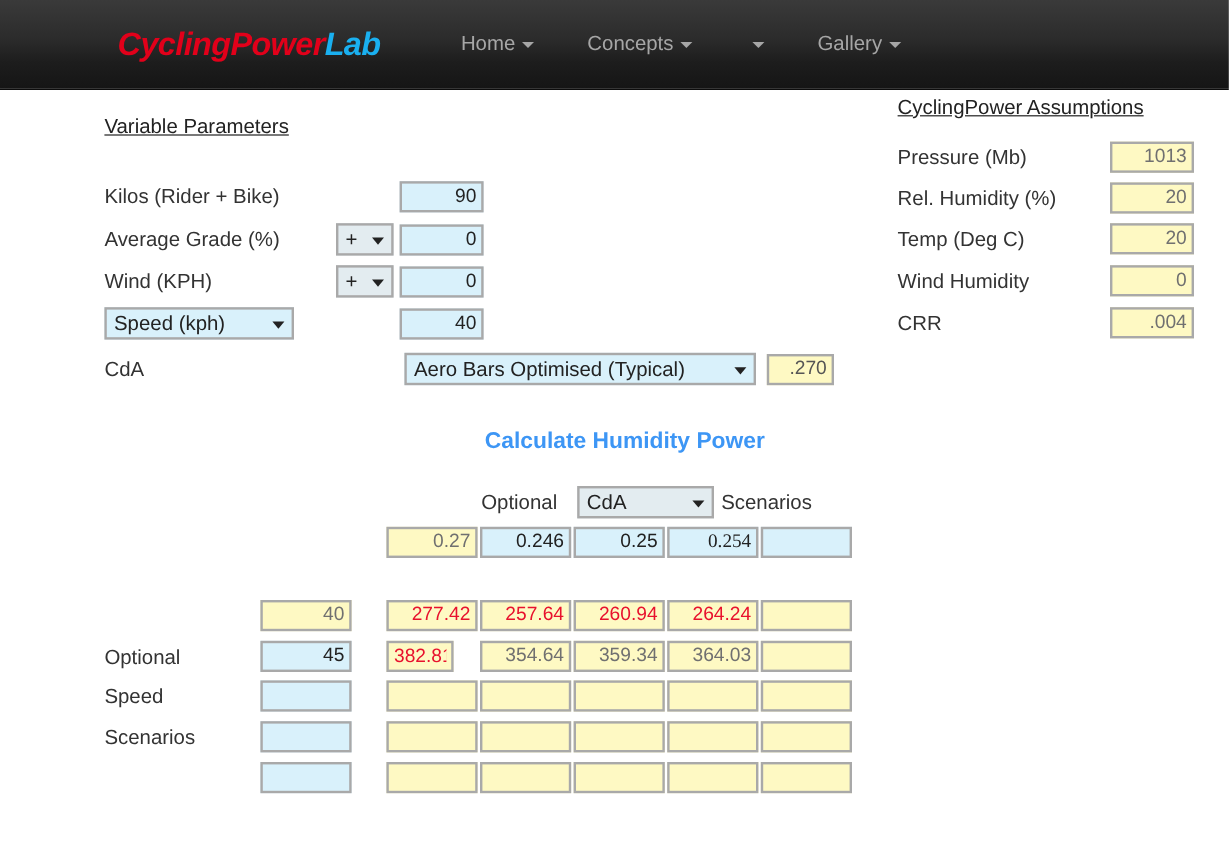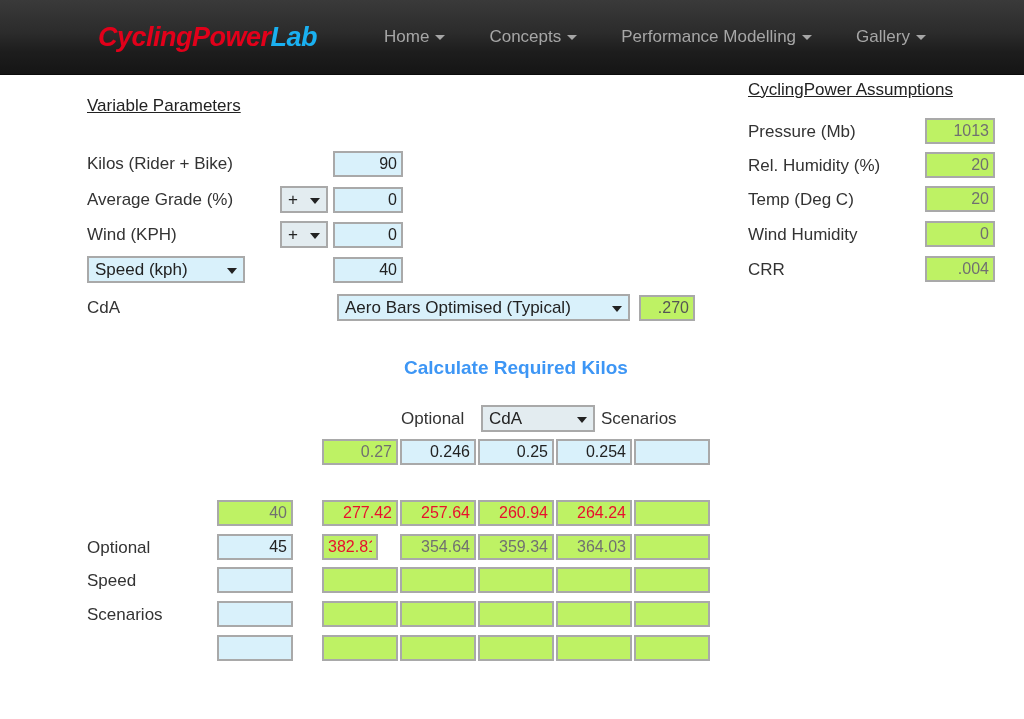--- a/index.html
+++ b/index.html
@@ -27,21 +27,21 @@
     text-decoration:none;display:flex;align-items:center;
   }
   .caret{
     display:inline-block;margin-left:6px;width:0;height:0;
     border-left:5px solid transparent;border-right:5px solid transparent;
     border-top:5px solid #a6a6a6;
   }
   
   .fld{
     position:absolute;box-sizing:border-box;height:26px;
-    border:2px solid #a9a9a9;background:#bef264;
+    border:2px solid #a9a9a9;background:#fef9c3;
     font-family:"Liberation Sans",sans-serif;font-size:16px;color:#555;
     text-align:right;padding:0 4px;line-height:22px;
   }
   .fld.blue{background:#d9f1fb;color:#222;}
   .fld.red{color:#e8112d;}
   .fld.grey{color:#707070;}
   .lbl{
     position:absolute;font-size:17px;color:#333;white-space:nowrap;line-height:26px;
   }
   .hdr{
@@ -76,21 +76,20 @@
   <div class="nav-links">
     <a class="nav-item" href="#">
       <span>Home</span>
       <span class="caret"></span>
     </a>
     <a class="nav-item" href="#">
       <span>Concepts</span>
       <span class="caret"></span>
     </a>
     <a class="nav-item" href="#">
-      <span>Performance Modelling</span>
       <span class="caret"></span>
     </a>
     <a class="nav-item" href="#">
       <span>Gallery</span>
       <span class="caret"></span>
     </a>
   </div>
 </div>
 
 <div class="hdr" style="left:87px;top:96px;">Variable Parameters</div>
@@ -135,33 +134,33 @@
 
 <div class="lbl" style="left:748px;top:187px;">Temp (Deg C)</div>
 <input class="fld grey" style="left: 925px; top: 186px; width: 70px;" value="20">
 
 <div class="lbl" style="left:748px;top:222px;">Wind Humidity</div>
 <input class="fld grey" style="left: 925px; top: 221px; width: 70px;" value="0">
 
 <div class="lbl" style="left:748px;top:257px;">CRR</div>
 <input class="fld grey" style="left: 925px; top: 256px; width: 70px;" value=".004">
 
-<a class="calc" style="left:404px;top:357px;" href="#">Calculate Required Kilos</a>
+<a class="calc" style="left:404px;top:357px;" href="#">Calculate Humidity Power</a>
 
 <div class="lbl" style="left:401px;top:406px;">Optional</div>
 <div class="sel grey" style="left:481px;top:405px;width:114px;">
   <span class="txt">CdA</span>
   <span class="arw"></span>
 </div>
 <div class="lbl" style="left:601px;top:406px;">Scenarios</div>
 
 <input class="fld grey" style="left: 322px; top: 439px; width: 76px;" value="0.27">
 <input class="fld blue" style="left: 400px; top: 439px; width: 76px;" value="0.246">
 <input class="fld blue" style="left: 478px; top: 439px; width: 76px;" value="0.25">
-<input class="fld blue" style="left: 556px; top: 439px; width: 76px;" value="0.254">
+<input class="fld blue" style="left: 556px; top: 439px; width: 76px; font-family: Liberation Serif, serif;" value="0.254">
 <input class="fld blue" style="left: 634px; top: 439px; width: 76px;" value="">
 
 <div class="lbl" style="left:87px;top:535px;">Optional</div>
 <div class="lbl" style="left:87px;top:568px;">Speed</div>
 <div class="lbl" style="left:87px;top:602px;">Scenarios</div>
 
 <input class="fld grey" style="left: 217px; top: 500px; width: 76px;" value="40">
 <input class="fld blue" style="left: 217px; top: 534px; width: 76px;" value="45">
 <input class="fld blue" style="left: 217px; top: 567px; width: 76px;" value="">
 <input class="fld blue" style="left: 217px; top: 601px; width: 76px;" value="">

